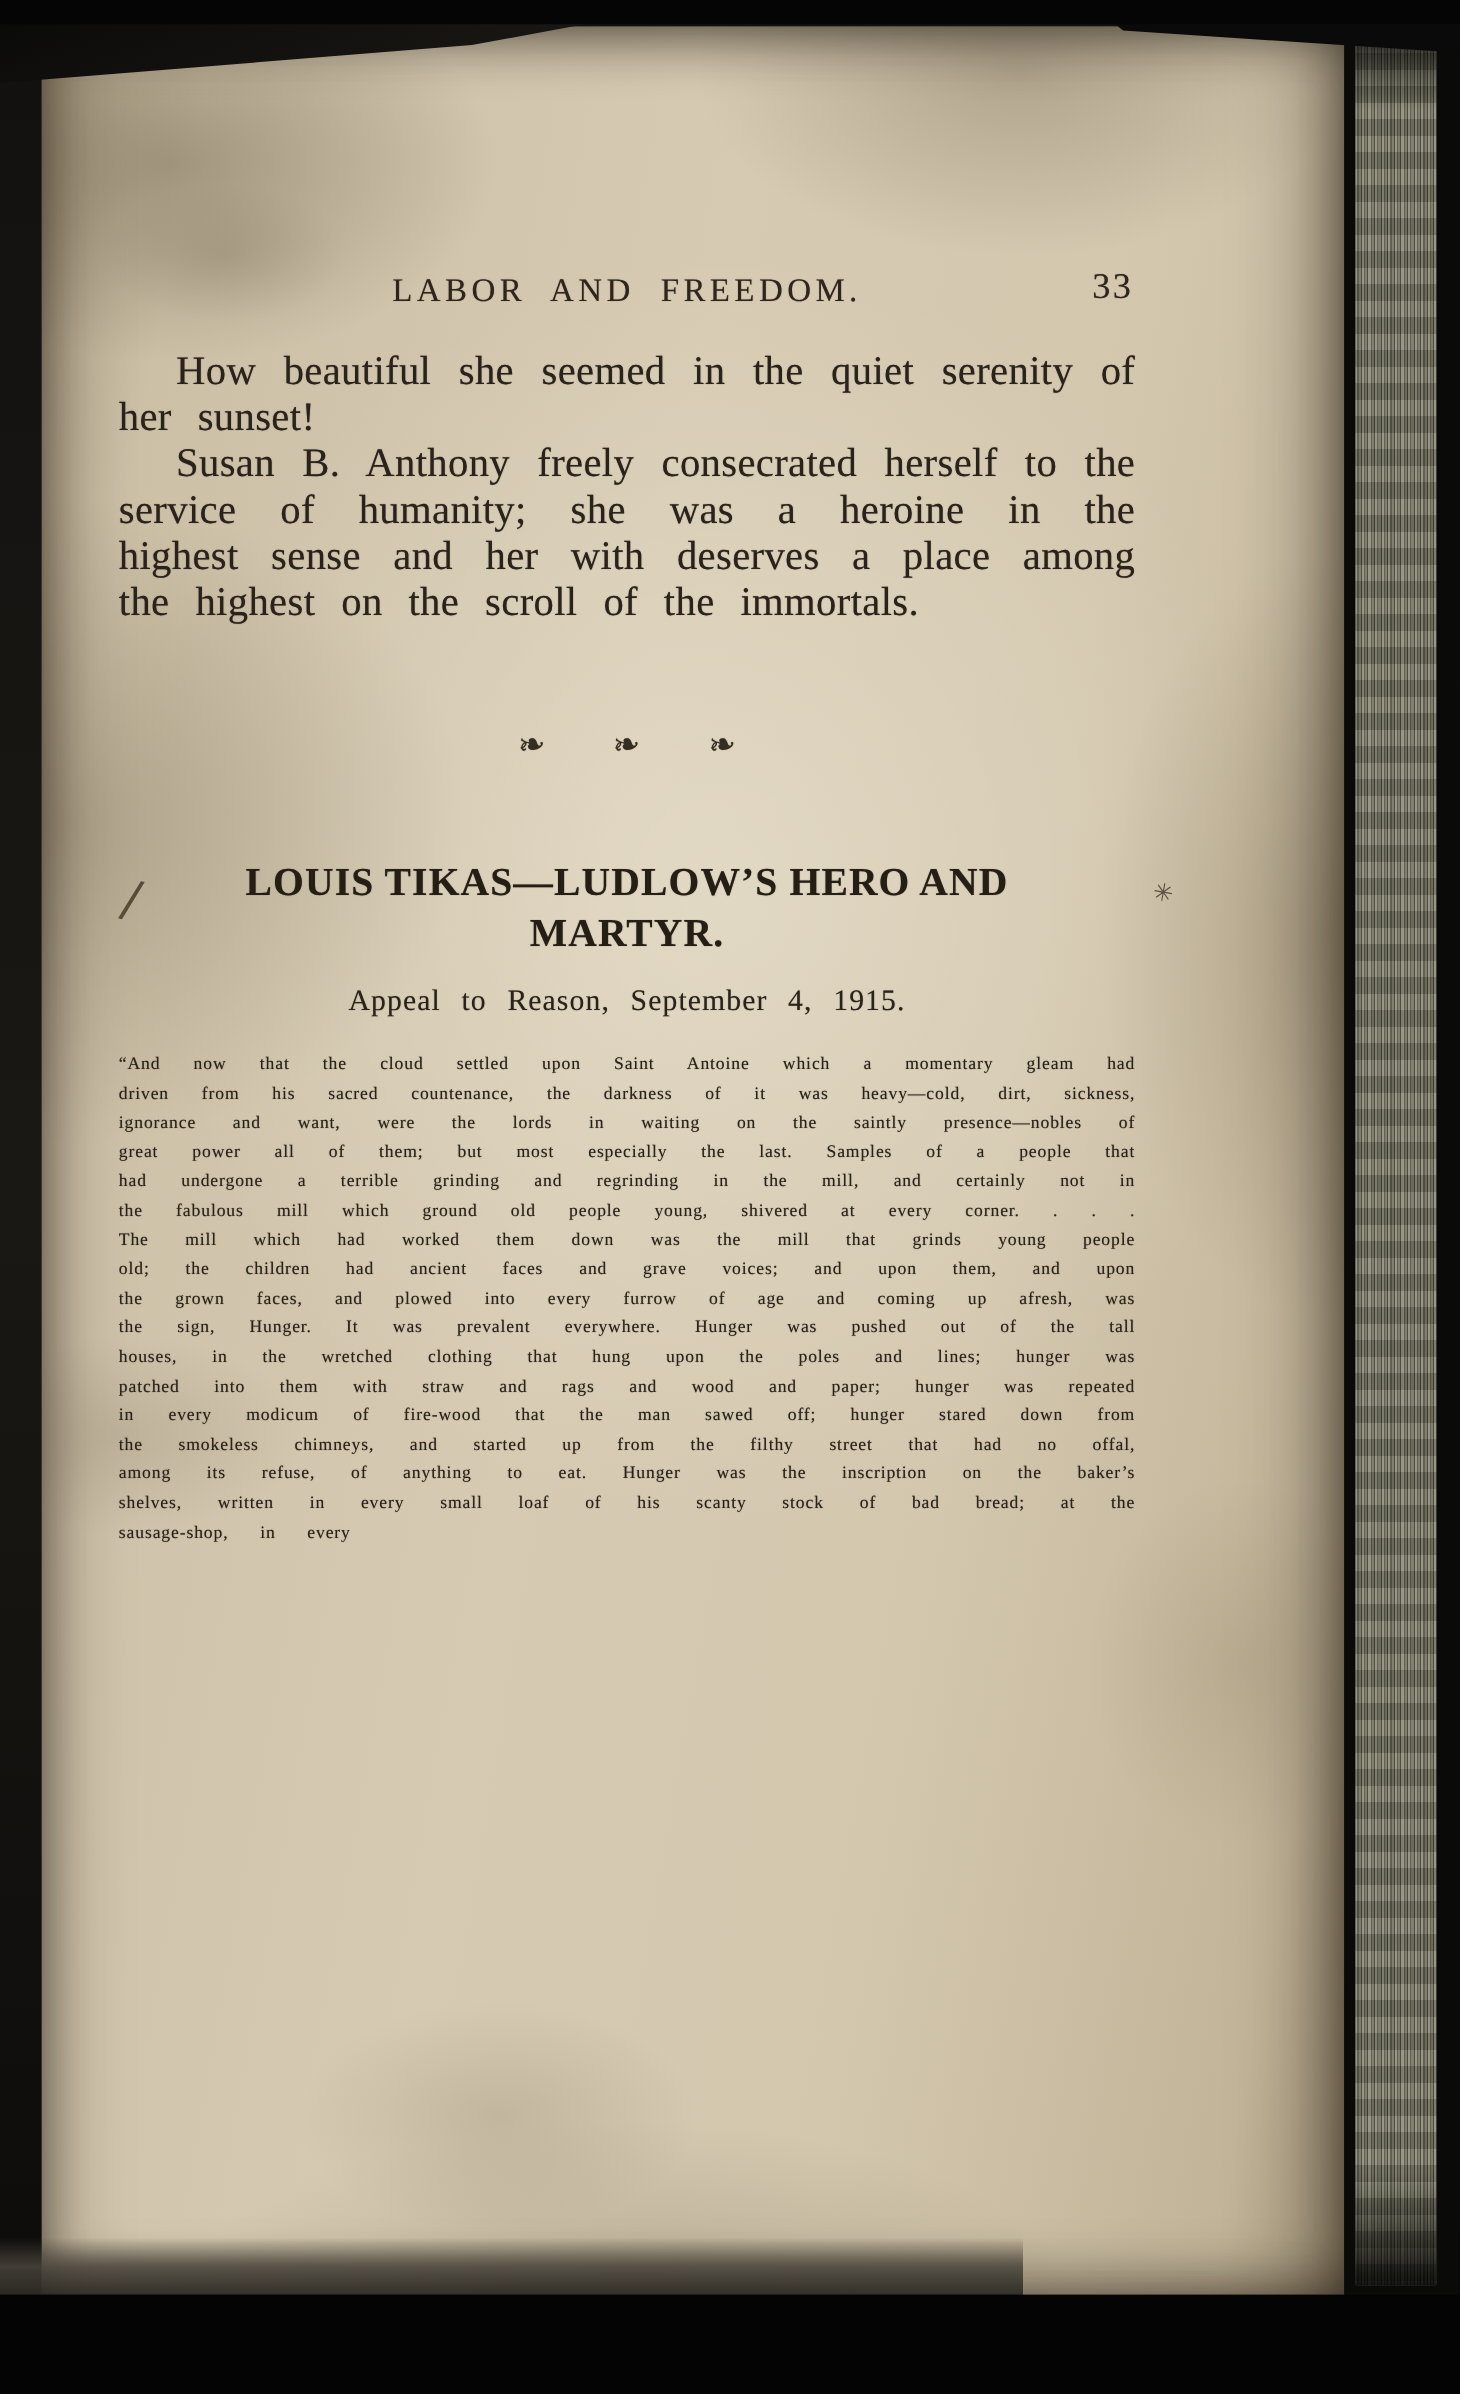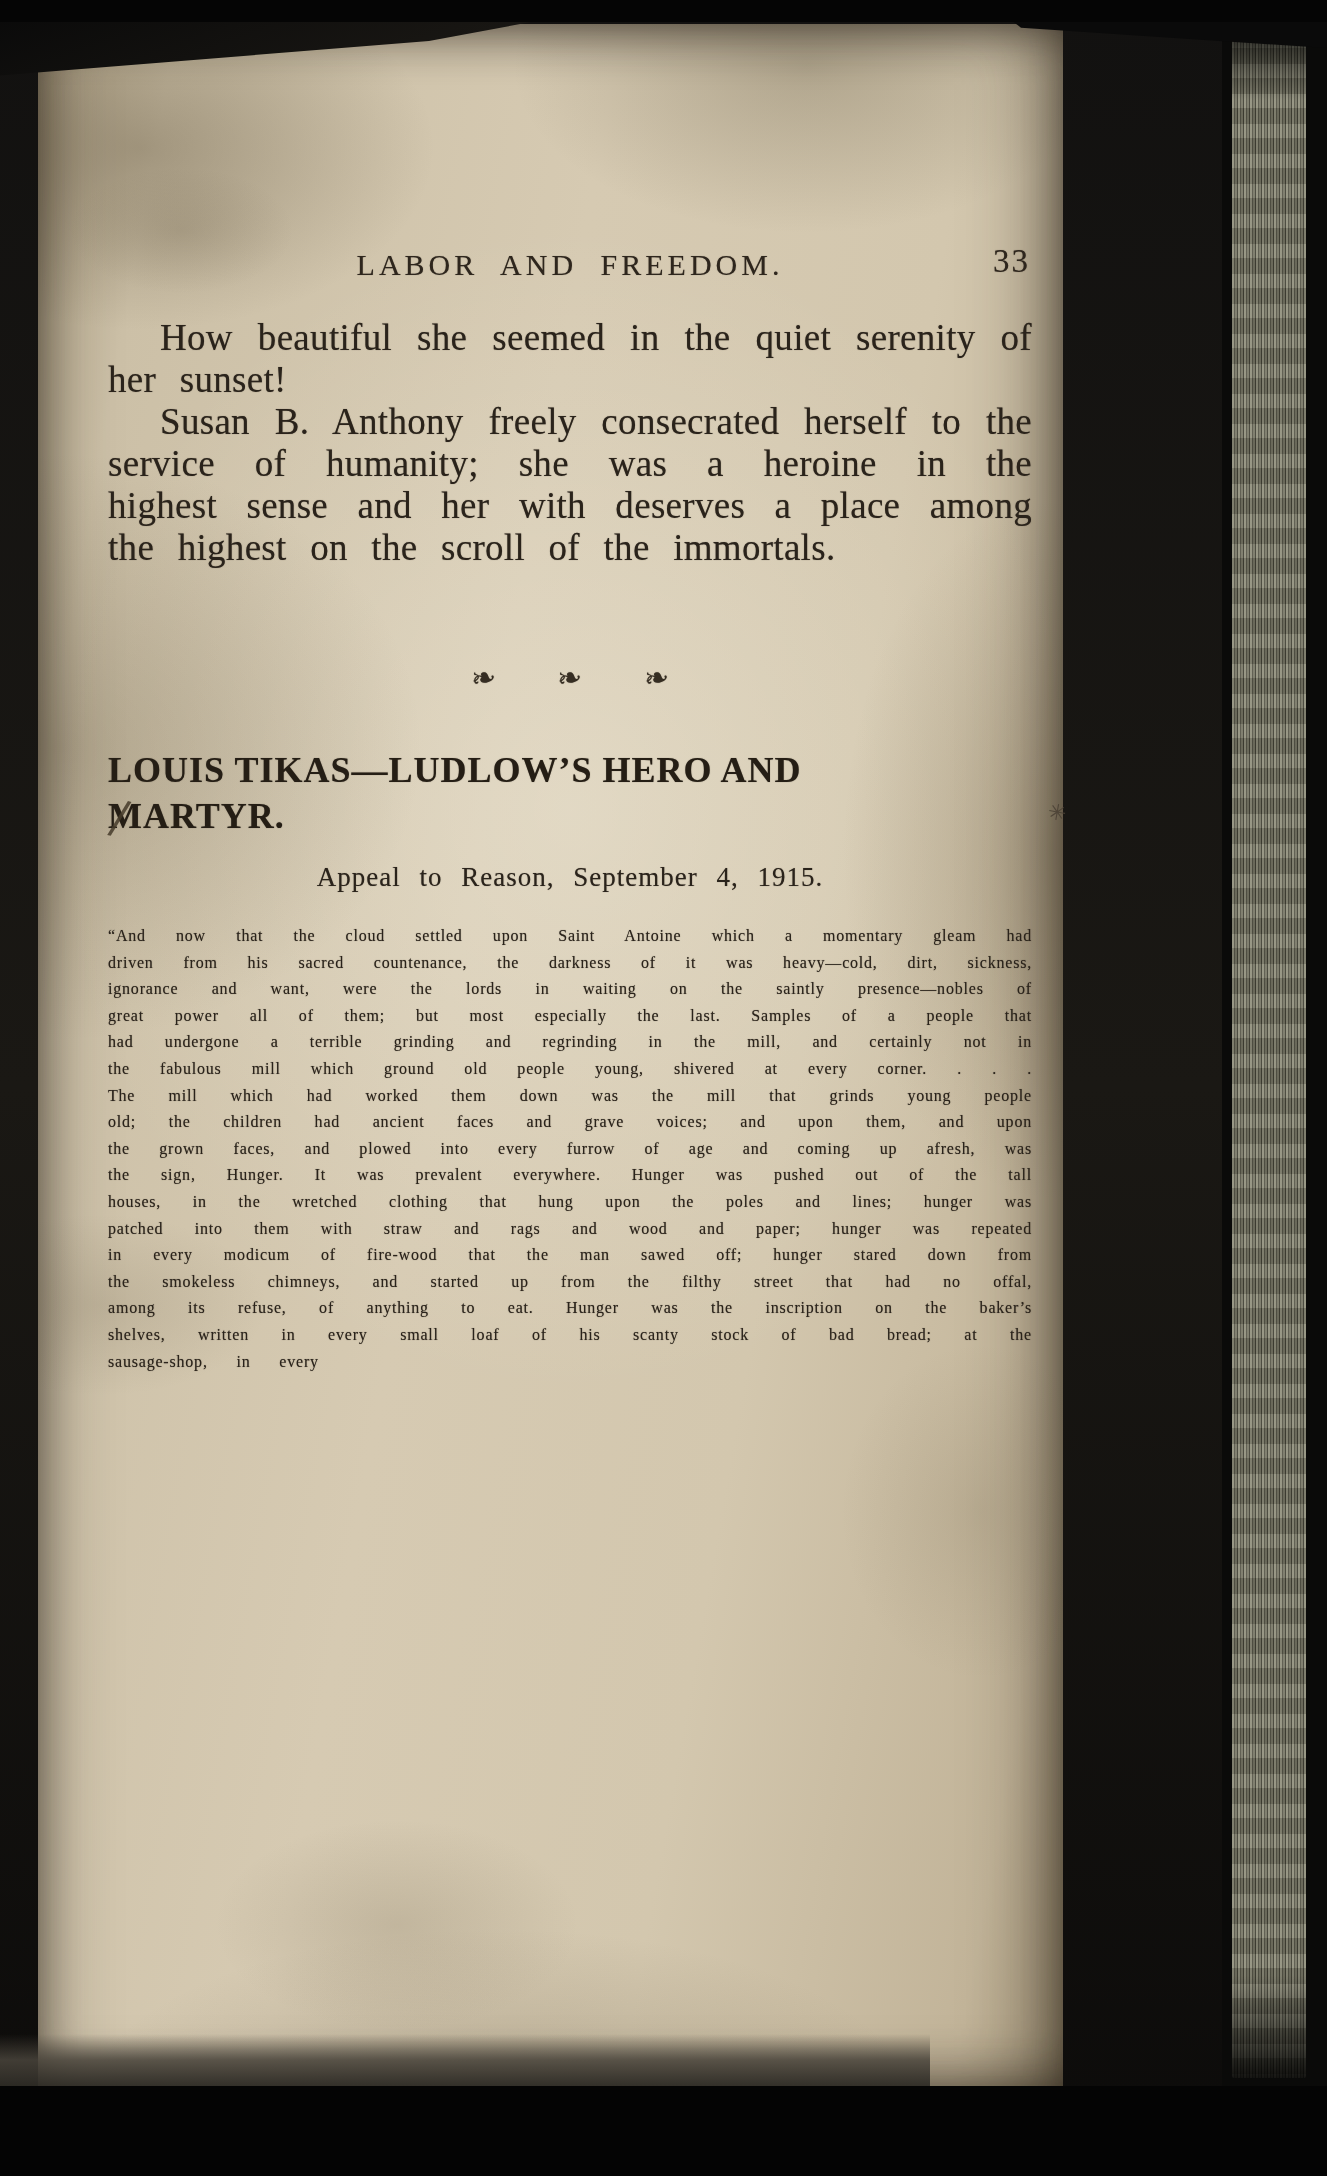--- a/index.html
+++ b/index.html
@@ -7,21 +7,21 @@
     width:1327px; height:2176px;
     position:relative; overflow:hidden;
     background:#070707;
     font-family:"Liberation Serif","DejaVu Serif",serif;
   }
   .photo { position:absolute; inset:0;
     background:linear-gradient(180deg,#121110 0%,#1a1814 50%,#0c0b0a 100%); }
 
   
   .book-page {
-    position:absolute; left:38px; top:24px; width:1025px; height:2066px; z-index:1;
+    position:absolute; left:38px; top:24px; width:1184px; height:2066px; z-index:1;
     background:
       radial-gradient(420px 260px at 10% 6%,  rgba(96,84,62,0.40), transparent 70%),
       radial-gradient(520px 420px at 2% 35%,  rgba(104,92,68,0.30), transparent 70%),
       radial-gradient(300px 500px at 99% 40%, rgba(112,98,72,0.30), transparent 70%),
       radial-gradient(600px 260px at 45% 101%,rgba(104,92,70,0.28), transparent 70%),
       radial-gradient(420px 240px at 75% 2%,  rgba(92,82,60,0.30), transparent 70%),
       radial-gradient(800px 900px at 52% 38%, rgba(255,252,240,0.30), transparent 65%),
       linear-gradient(100deg,#b3a68b 0%,#ccc0a7 10%,#d6cab2 42%,#d3c7ae 68%,#c2b499 92%,#ab9d81 100%);
     box-shadow:
       inset 0 26px 50px -20px rgba(30,24,16,0.60),
@@ -49,21 +49,21 @@
   .lede { margin-top:34px; }
   .lede p { margin:0; font-size:37px; line-height:42px; text-align:justify;
     text-indent:52px; word-spacing:14px; letter-spacing:0.3px;
     text-shadow:0 0 1px rgba(40,32,22,0.50); }
 
   .ornaments { margin-top:92px; text-align:center; font-size:30px; line-height:34px;
     color:#352d22; font-family:"DejaVu Sans",sans-serif; }
   .ornaments span { display:inline-block; margin:0 26px; transform:rotate(-8deg);
     text-shadow:0 0 1px rgba(40,32,22,0.5); }
 
-  .article-title { margin-top:52px; font-weight:bold;
+  .article-title { margin-top:84px; text-align:center; font-weight:bold;
     font-size:36px; line-height:46px; letter-spacing:1px; color:#251e15;
     text-shadow:0 0 1px rgba(40,32,22,0.5); }
 
   .source-line { margin-top:26px; text-align:center; font-size:27px; line-height:25px;
     word-spacing:11px; letter-spacing:1px; text-shadow:0 0 1px rgba(40,32,22,0.45); }
 
   .excerpt { margin:33px 0 4px; font-size:16px; line-height:26.6px; text-align:justify;
     word-spacing:24px; letter-spacing:0.8px;
     text-shadow:0 0 1px rgba(40,32,22,0.50); }
 

